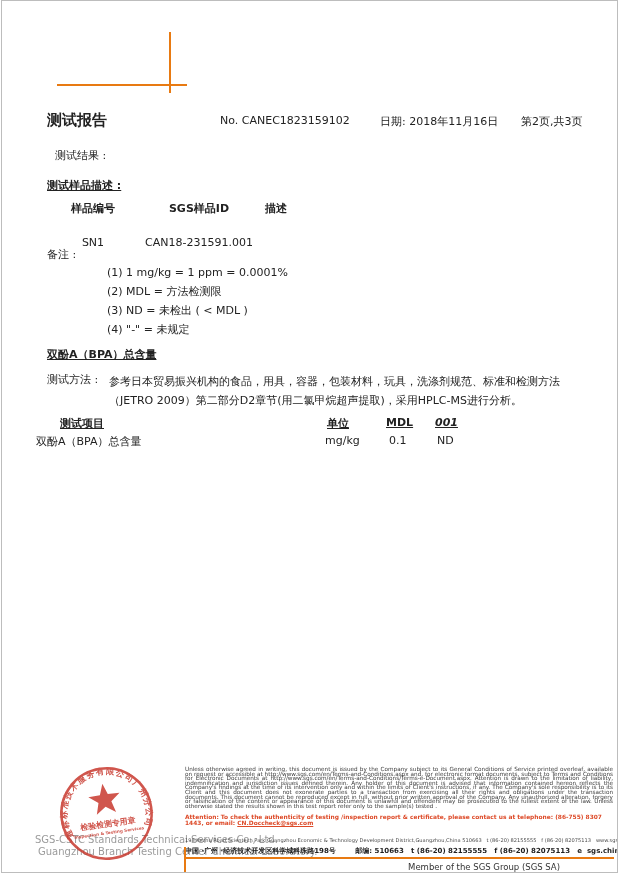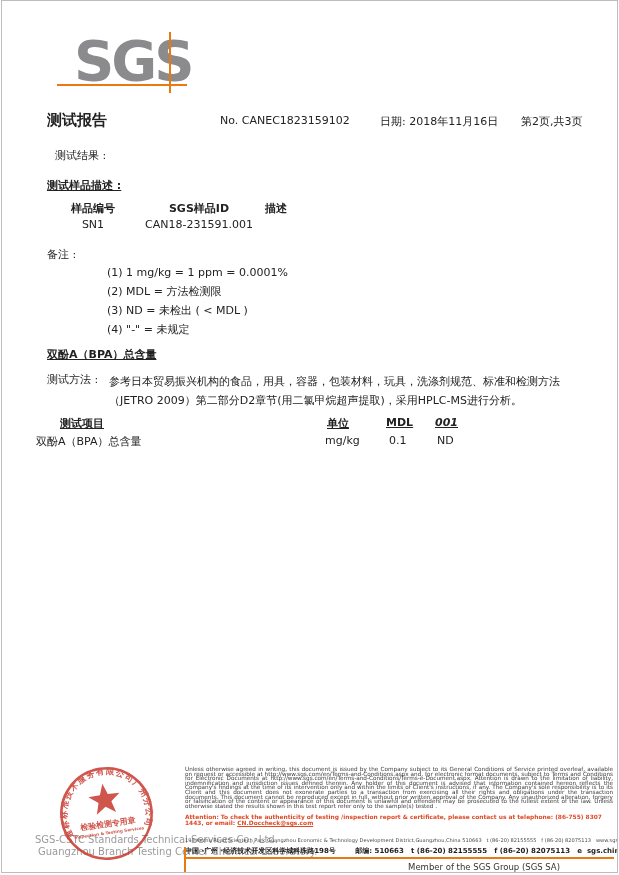--- a/index.html
+++ b/index.html
@@ -13,21 +13,21 @@
   .abs { position:absolute; }
   .b { font-weight:bold; }
   .u { text-decoration:underline; }
   .it { font-style:italic; }
 
   
   .logo-text { font-weight:bold; font-size:56px; line-height:1; color:#8b8b8e; letter-spacing:-3px; }
   .orange { background:#e87a12; }
 
   
-  .sample-grid { display:grid; grid-template-columns:92px 120px auto; row-gap:2px; }
+  .sample-grid { display:grid; grid-template-columns:92px 120px auto; row-gap:20px; }
   .sample-grid .c { text-align:center; }
 
   
   .note-line { line-height:19px; }
 
   .method-text { width:484px; line-height:19px; }
 
   
   .disclaimer {
     width:428px; font-size:5.7px; line-height:4.6px; text-align:justify; color:#3d3d3d;
@@ -40,21 +40,20 @@
   .gray-co { font-size:10px; color:#9b9b9b; }
   .member { font-size:8.5px; color:#333; }
 
   .stamp-wrap { width:97px; height:97px; transform:rotate(-8deg); opacity:0.85; }
 </style>
 </head>
 <body>
 
 <div class="page">
 
-  <div class="abs logo-text" style="left:72px; top:32px;">SGS</div>
   <div class="abs orange" style="left:55px; top:83px; width:130px; height:2px;"></div>
   <div class="abs orange" style="left:167px; top:31px; width:2px; height:61px;"></div>
 
   <div class="abs b" style="left:45px; top:110px; font-size:15px;">测试报告</div>
   <div class="abs" style="left:218px; top:113px;text-align:center;">No. CANEC1823159102</div>
   <div class="abs" style="left:378px; top:113px;">日期: 2018年11月16日</div>
   <div class="abs" style="left:519px; top:113px;">第2页,共3页</div>
 
   <div class="abs" style="left:45px; top:147px;margin-left:8px;">测试结果 :</div>
 

